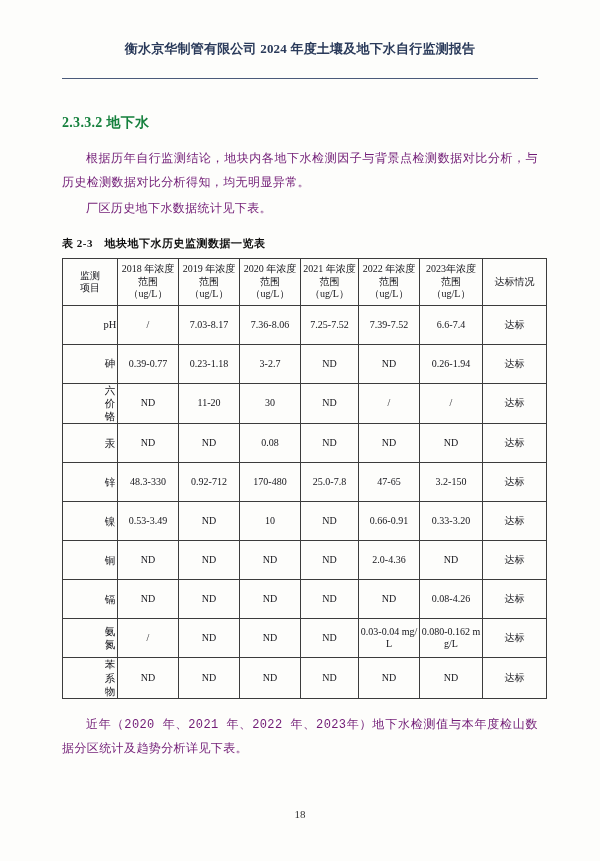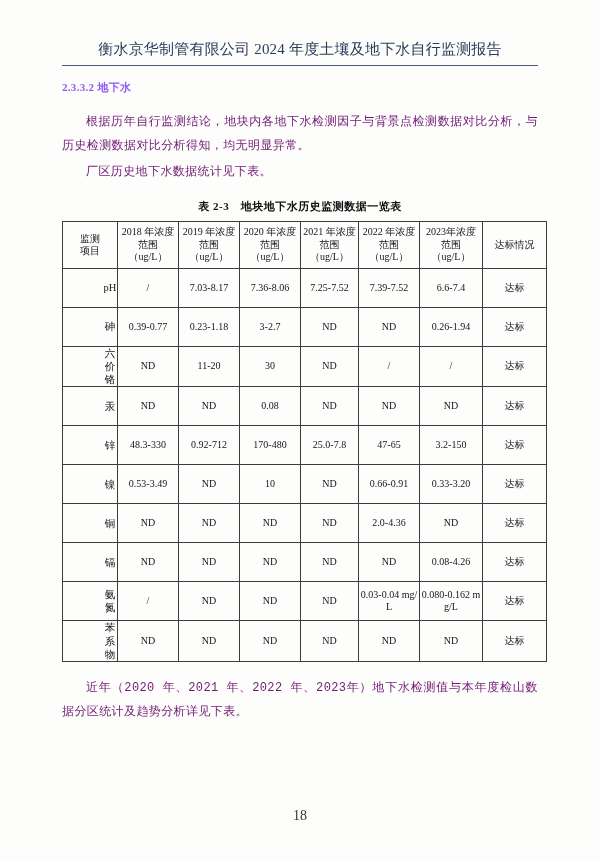--- a/index.html
+++ b/index.html
@@ -25,50 +25,49 @@
     padding: 0;
   }
   .page-inner {
     position: absolute;
     left: 62px;
     top: 40px;
     width: 476px;
   }
   .header {
     text-align: center;
-    font-size: 15px;
+    font-size: 13px;
     color: #2a3a5a;
     letter-spacing: 0.2px;
-    padding-bottom: 6px;
+    padding-bottom: 20px;
     border-bottom: 1px solid #4a5a7a;
-    font-weight: normal;
+    font-weight: bold;
     white-space: nowrap;
   }
   .section-title {
-    margin-top: 14px;
-    font-size: 11px;
+    margin-top: 35px;
+    font-size: 14px;
     font-weight: bold;
-    color: #8b5cf6;
+    color: #15803d;
     letter-spacing: 0.3px;
   }
   p.body-text {
     margin: 14px 0 0 0;
     font-size: 12px;
     line-height: 2.0;
     text-align: justify;
     text-indent: 24px;
     color: #701a75;
     letter-spacing: 0.4px;
   }
   p.body-text.tight {
     margin-top: 2px;
   }
   .table-caption {
     margin-top: 16px;
-    text-align: center;
     font-size: 11px;
     font-weight: bold;
     color: #111;
     letter-spacing: 0.5px;
   }
   table.data {
     margin-top: 7px;
     border-collapse: collapse;
     width: 476px;
     table-layout: fixed;
@@ -98,21 +97,21 @@
   .afternote {
     margin-top: 16px;
     font-family: Liberation Mono, monospace;
   }
   .page-number {
     position: absolute;
     left: 0;
     right: 0;
     top: 808px;
     text-align: center;
-    font-size: 14px;
+    font-size: 11px;
     color: #333;
   }
   .blank-area {
     height: 120px;
   }
 </style>
 </head>
 <body>
 
 <div class="page">

